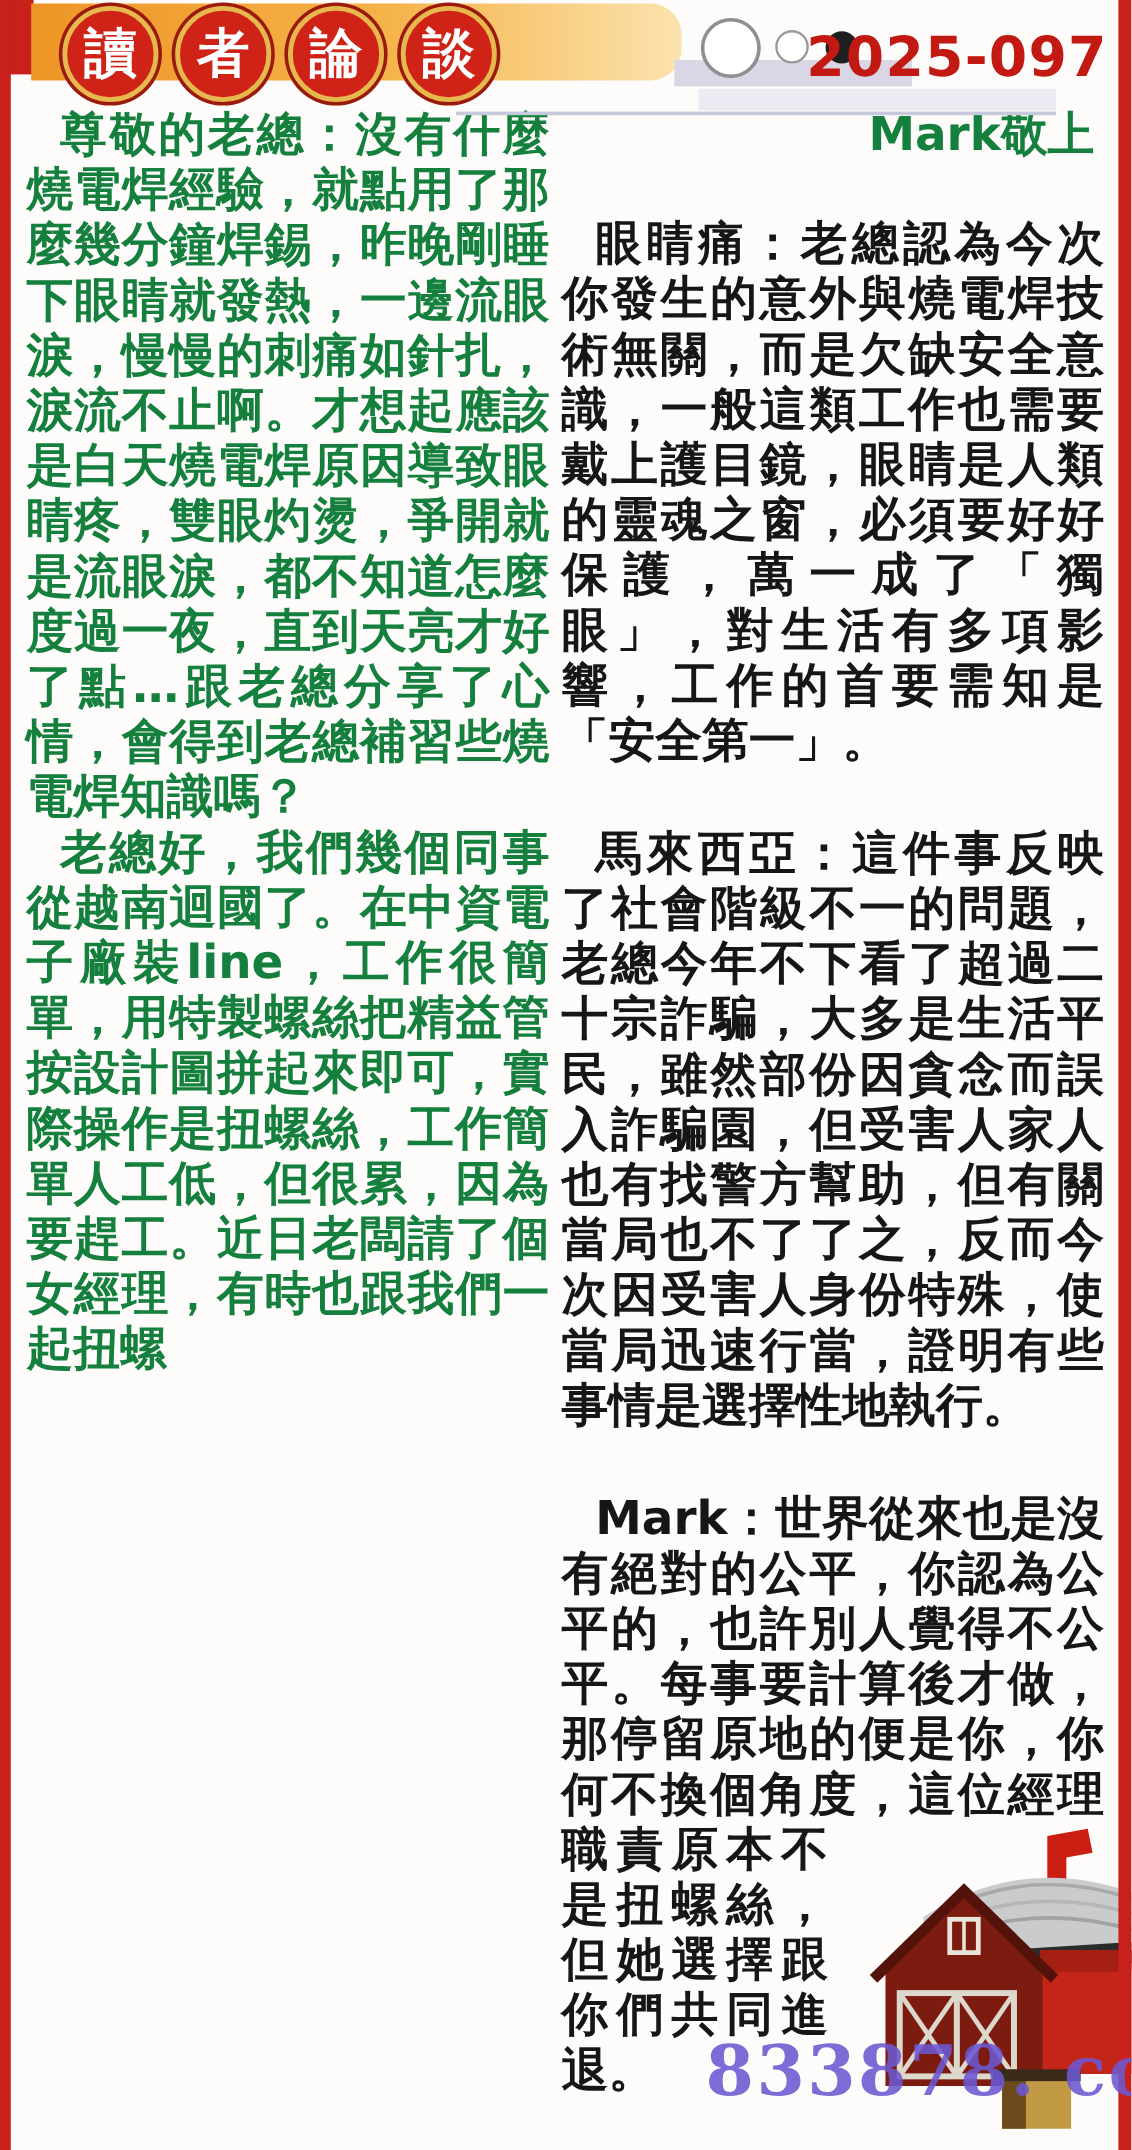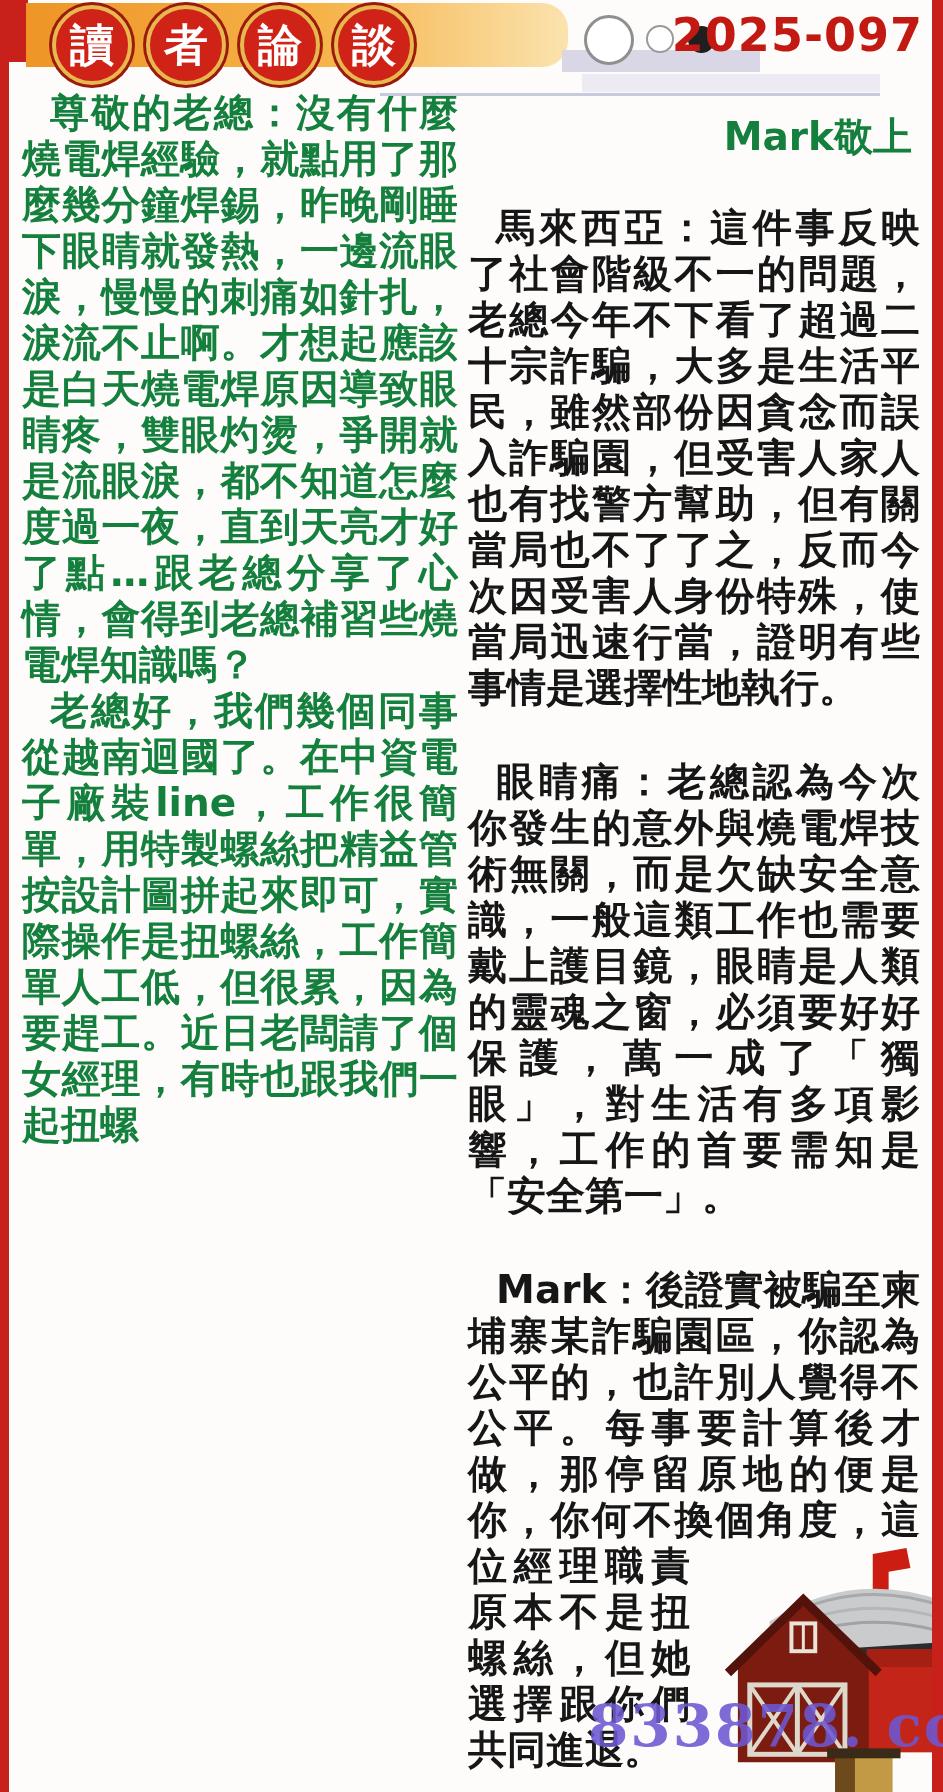--- a/index.html
+++ b/index.html
@@ -28,35 +28,35 @@
     width:72px;height:72px;border-radius:50%;
     background:#cf2318;border:4px solid #e7b84e;
     box-shadow:0 0 0 3px #9c1a0c;
     color:#ffffff;font-size:44px;line-height:72px;text-align:center;
   }
   .circle{position:absolute;border-radius:50%;background:#ffffff;}
   .circle.big{left:584px;top:15px;width:44px;height:44px;border:3px solid #8f8f8f;}
   .circle.small{left:646px;top:25px;width:24px;height:24px;border:2px solid #9a9a9a;}
   .circle.filled{left:688px;top:26px;width:27px;height:27px;background:#1f1f1f;border:none;}
   .issue{
-    position:absolute;right:20px;top:8px;
+    position:absolute;right:20px;top:20px;
     font-size:46px;color:#c2191 2;color:#c21912;letter-spacing:1px;
   }
   
   .col{position:absolute;top:90px;font-size:39px;line-height:46px;
        text-align:justify;text-justify:inter-character;}
   .col-left{left:22px;width:436px;}
   .col-right{left:468px;width:452px;}
   .para{margin:0;}
   .indent{text-indent:0.72em;}
   .red{color:#15803d;}
   .black{color:#161616;}
   .sig{margin:0;text-align:right;padding-right:8px;}
   .mb28{margin-bottom:28px;}
-  .mb45{margin-bottom:45px;margin-top:24px;}
+  .mb45{margin-bottom:45px;}
   .mb46{margin-bottom:46px;}
   .mb48{margin-bottom:48px;}
   
   .mailbox-float{
     float:right;width:238px;height:252px;
     margin:4px -14px 0 6px;
   }
   
   .watermark{
     position:absolute;left:588px;top:1692px;z-index:6;
@@ -91,24 +91,24 @@
     <div class="issue">2025-097</div>
   </div>
 
   <section class="col col-left">
     <p class="para red indent">尊敬的老總：沒有什麼燒電焊經驗，就點用了那麼幾分鐘焊錫，昨晚剛睡下眼睛就發熱，一邊流眼淚，慢慢的刺痛如針扎，淚流不止啊。才想起應該是白天燒電焊原因導致眼睛疼，雙眼灼燙，爭開就是流眼淚，都不知道怎麼度過一夜，直到天亮才好了點…跟老總分享了心情，會得到老總補習些燒電焊知識嗎？</p>
     <p class="para red indent">老總好，我們幾個同事從越南迴國了。在中資電子廠裝line，工作很簡單，用特製螺絲把精益管按設計圖拼起來即可，實際操作是扭螺絲，工作簡單人工低，但很累，因為要趕工。近日老闆請了個女經理，有時也跟我們一起扭螺</p>
   </section>
 
   <section class="col col-right">
     <p class="sig red mb45">Mark敬上</p>
+    <p class="para black indent mb48">眼睛痛：老總認為今次你發生的意外與燒電焊技術無關，而是欠缺安全意識，一般這類工作也需要戴上護目鏡，眼睛是人類的靈魂之窗，必須要好好保護，萬一成了「獨眼」，對生活有多項影響，工作的首要需知是「安全第一」。</p>
     <p class="para black indent mb48">馬來西亞：這件事反映了社會階級不一的問題，老總今年不下看了超過二十宗詐騙，大多是生活平民，雖然部份因貪念而誤入詐騙園，但受害人家人也有找警方幫助，但有關當局也不了了之，反而今次因受害人身份特殊，使當局迅速行當，證明有些事情是選擇性地執行。</p>
-    <p class="para black indent mb48">眼睛痛：老總認為今次你發生的意外與燒電焊技術無關，而是欠缺安全意識，一般這類工作也需要戴上護目鏡，眼睛是人類的靈魂之窗，必須要好好保護，萬一成了「獨眼」，對生活有多項影響，工作的首要需知是「安全第一」。</p>
     <p class="para black indent">
-      <span>Mark：後證實被騙至柬埔寨某詐騙園區，你認為公平的，也許別人覺得不公平。每事要計算後才做，那停留原地的便是你，你何不換個角度，</span><span class="mailbox-float"><svg width="238" height="252" viewBox="0 0 240 252" xmlns="http://www.w3.org/2000/svg">
+      <span>Mark：世界從來也是沒有絕對的公平，你認為公平的，也許別人覺得不公平。每事要計算後才做，那停留原地的便是你，你何不換個角度，</span><span class="mailbox-float"><svg width="238" height="252" viewBox="0 0 240 252" xmlns="http://www.w3.org/2000/svg">
 
           <polygon points="150,6 184,0 188,20 166,24 166,80 150,80" fill="#cc1d12"></polygon>
 
           <path d="M46,74 Q135,16 238,60 L238,102 L46,114 Z" fill="#c9cbcd"></path>
           <path d="M60,70 Q140,28 230,62" stroke="#a7a9ab" stroke-width="3" fill="none"></path>
           <path d="M56,84 Q140,42 236,76" stroke="#b4b6b8" stroke-width="3" fill="none"></path>
           <path d="M52,98 Q140,56 238,90" stroke="#a0a2a4" stroke-width="3" fill="none"></path>
 
           <polygon points="46,106 238,94 238,112 46,122" fill="#2c2c2e"></polygon>
 

